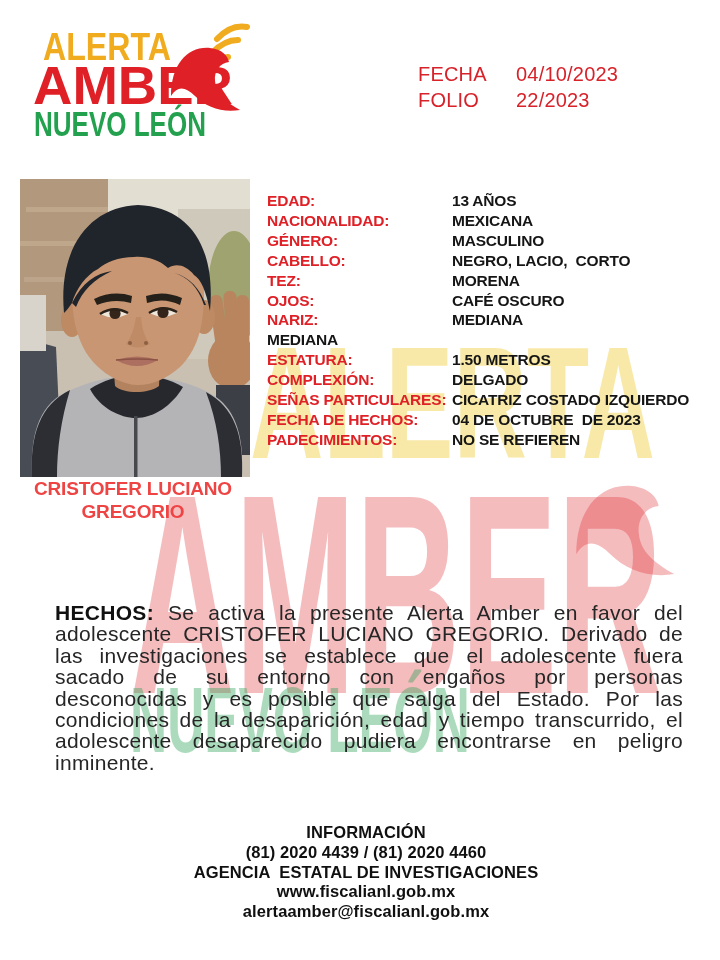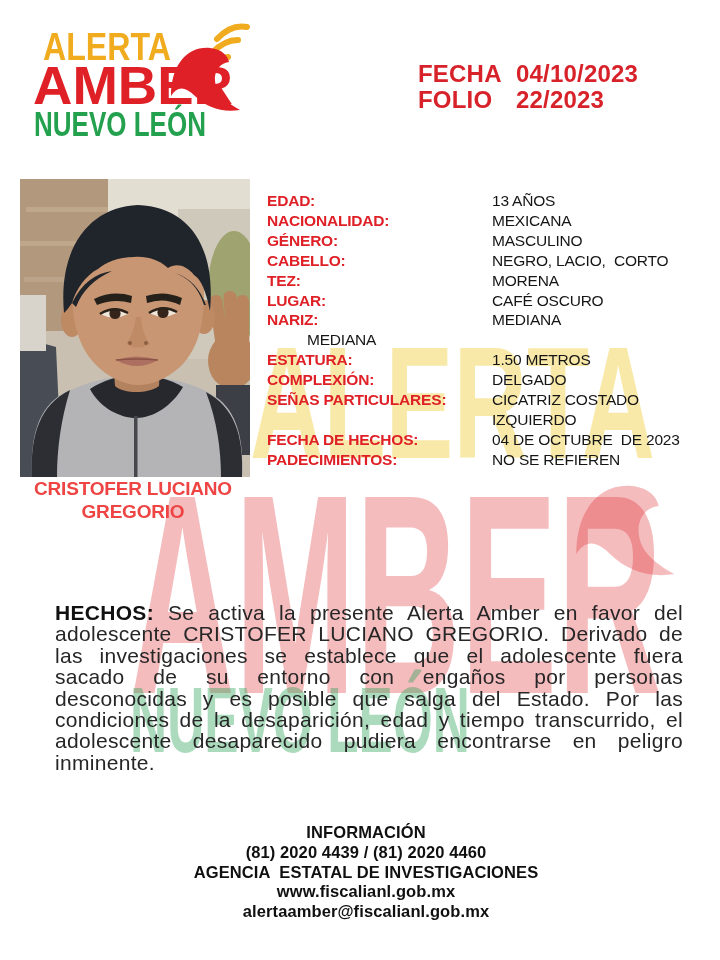--- a/index.html
+++ b/index.html
@@ -11,31 +11,31 @@
   .abs{position:absolute;}
   .layer-content{z-index:2;}
   .layer-watermark{z-index:1;left:0;top:0;pointer-events:none;}
 
   
   #logo{left:28px;top:18px;}
   #logo text{font-family:"Liberation Sans",sans-serif;font-weight:bold;}
 
   
   .meta{left:418px;top:61px;}
-  .mrow{display:flex;line-height:26px;font-size:24px;font-weight:bold;color:#d8222a;letter-spacing:.2px;}
+  .mrow{display:flex;line-height:26px;font-size:20px;font-weight:normal;color:#d8222a;letter-spacing:.2px;}
   .mlabel{width:98px;}
 
   
   .photo{left:20px;top:179px;width:230px;height:298px;}
 
   
   .fields{left:267px;top:191px;width:425px;}
   .frow{display:flex;line-height:19.9px;}
   .flabel{width:185px;color:#df2127;font-weight:bold;font-size:15.5px;letter-spacing:-0.2px;flex:none;}
-  .fvalue{width:240px;color:#151515;font-weight:normal;font-size:15.5px;letter-spacing:-0.2px;white-space:pre-wrap;margin-left:40px;}
+  .fvalue{width:240px;color:#151515;font-weight:bold;font-size:15.5px;letter-spacing:-0.2px;white-space:pre-wrap;}
 
   
   .name{left:18px;top:477px;width:230px;text-align:center;color:#ef4444;font-weight:bold;
         font-size:19px;line-height:23px;letter-spacing:-0.2px;}
 
   
   .hechos{left:55px;top:602px;width:628px;font-size:21px;line-height:21.4px;
           text-align:justify;color:#262626;letter-spacing:.3px;word-spacing:3px;}
   .hechos b{color:#111;}
 
@@ -160,21 +160,21 @@
   </div>
   <div class="frow">
     <span class="flabel">CABELLO:</span>
     <span class="fvalue">NEGRO, LACIO,  CORTO</span>
   </div>
   <div class="frow">
     <span class="flabel">TEZ:</span>
     <span class="fvalue">MORENA</span>
   </div>
   <div class="frow">
-    <span class="flabel">LUGAR:</span>
+    <span class="flabel">OJOS:</span>
     <span class="fvalue">CAFÉ OSCURO</span>
   </div>
   <div class="frow">
     <span class="flabel">NARIZ:</span>
     <span class="fvalue">MEDIANA</span>
   </div>
   <div class="frow">
     <span class="fvalue">MEDIANA</span>
   </div>
   <div class="frow">

